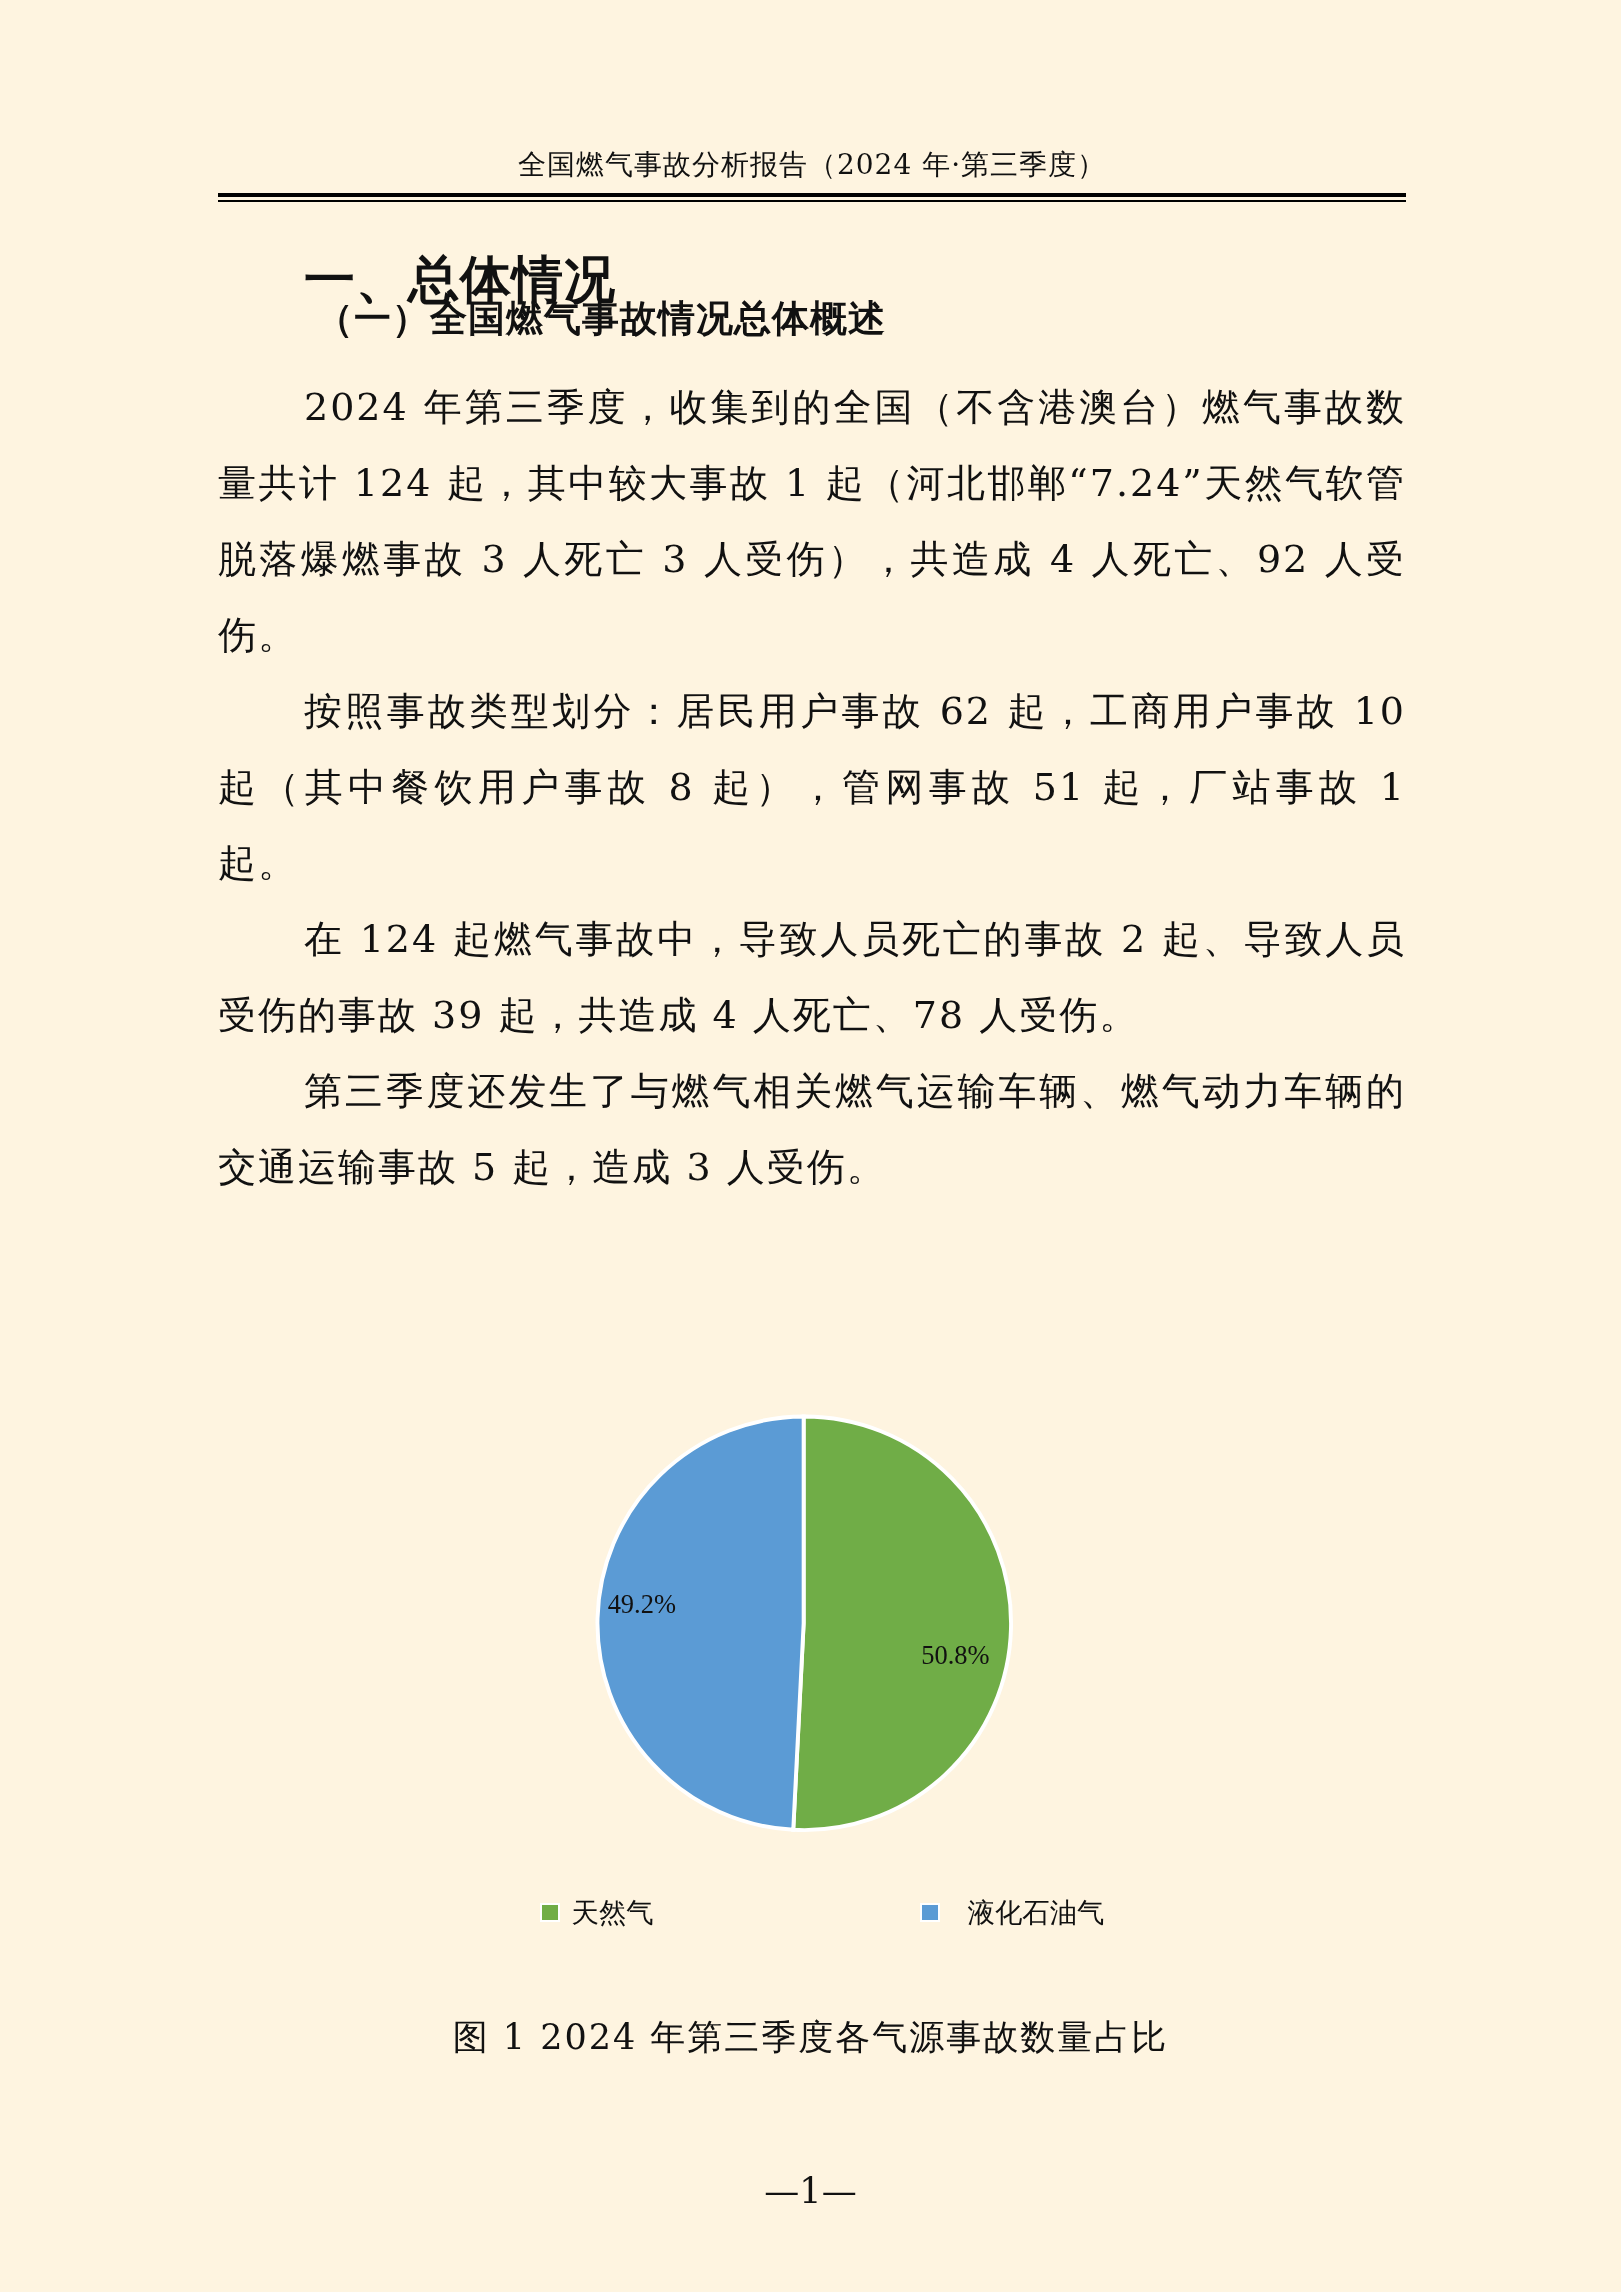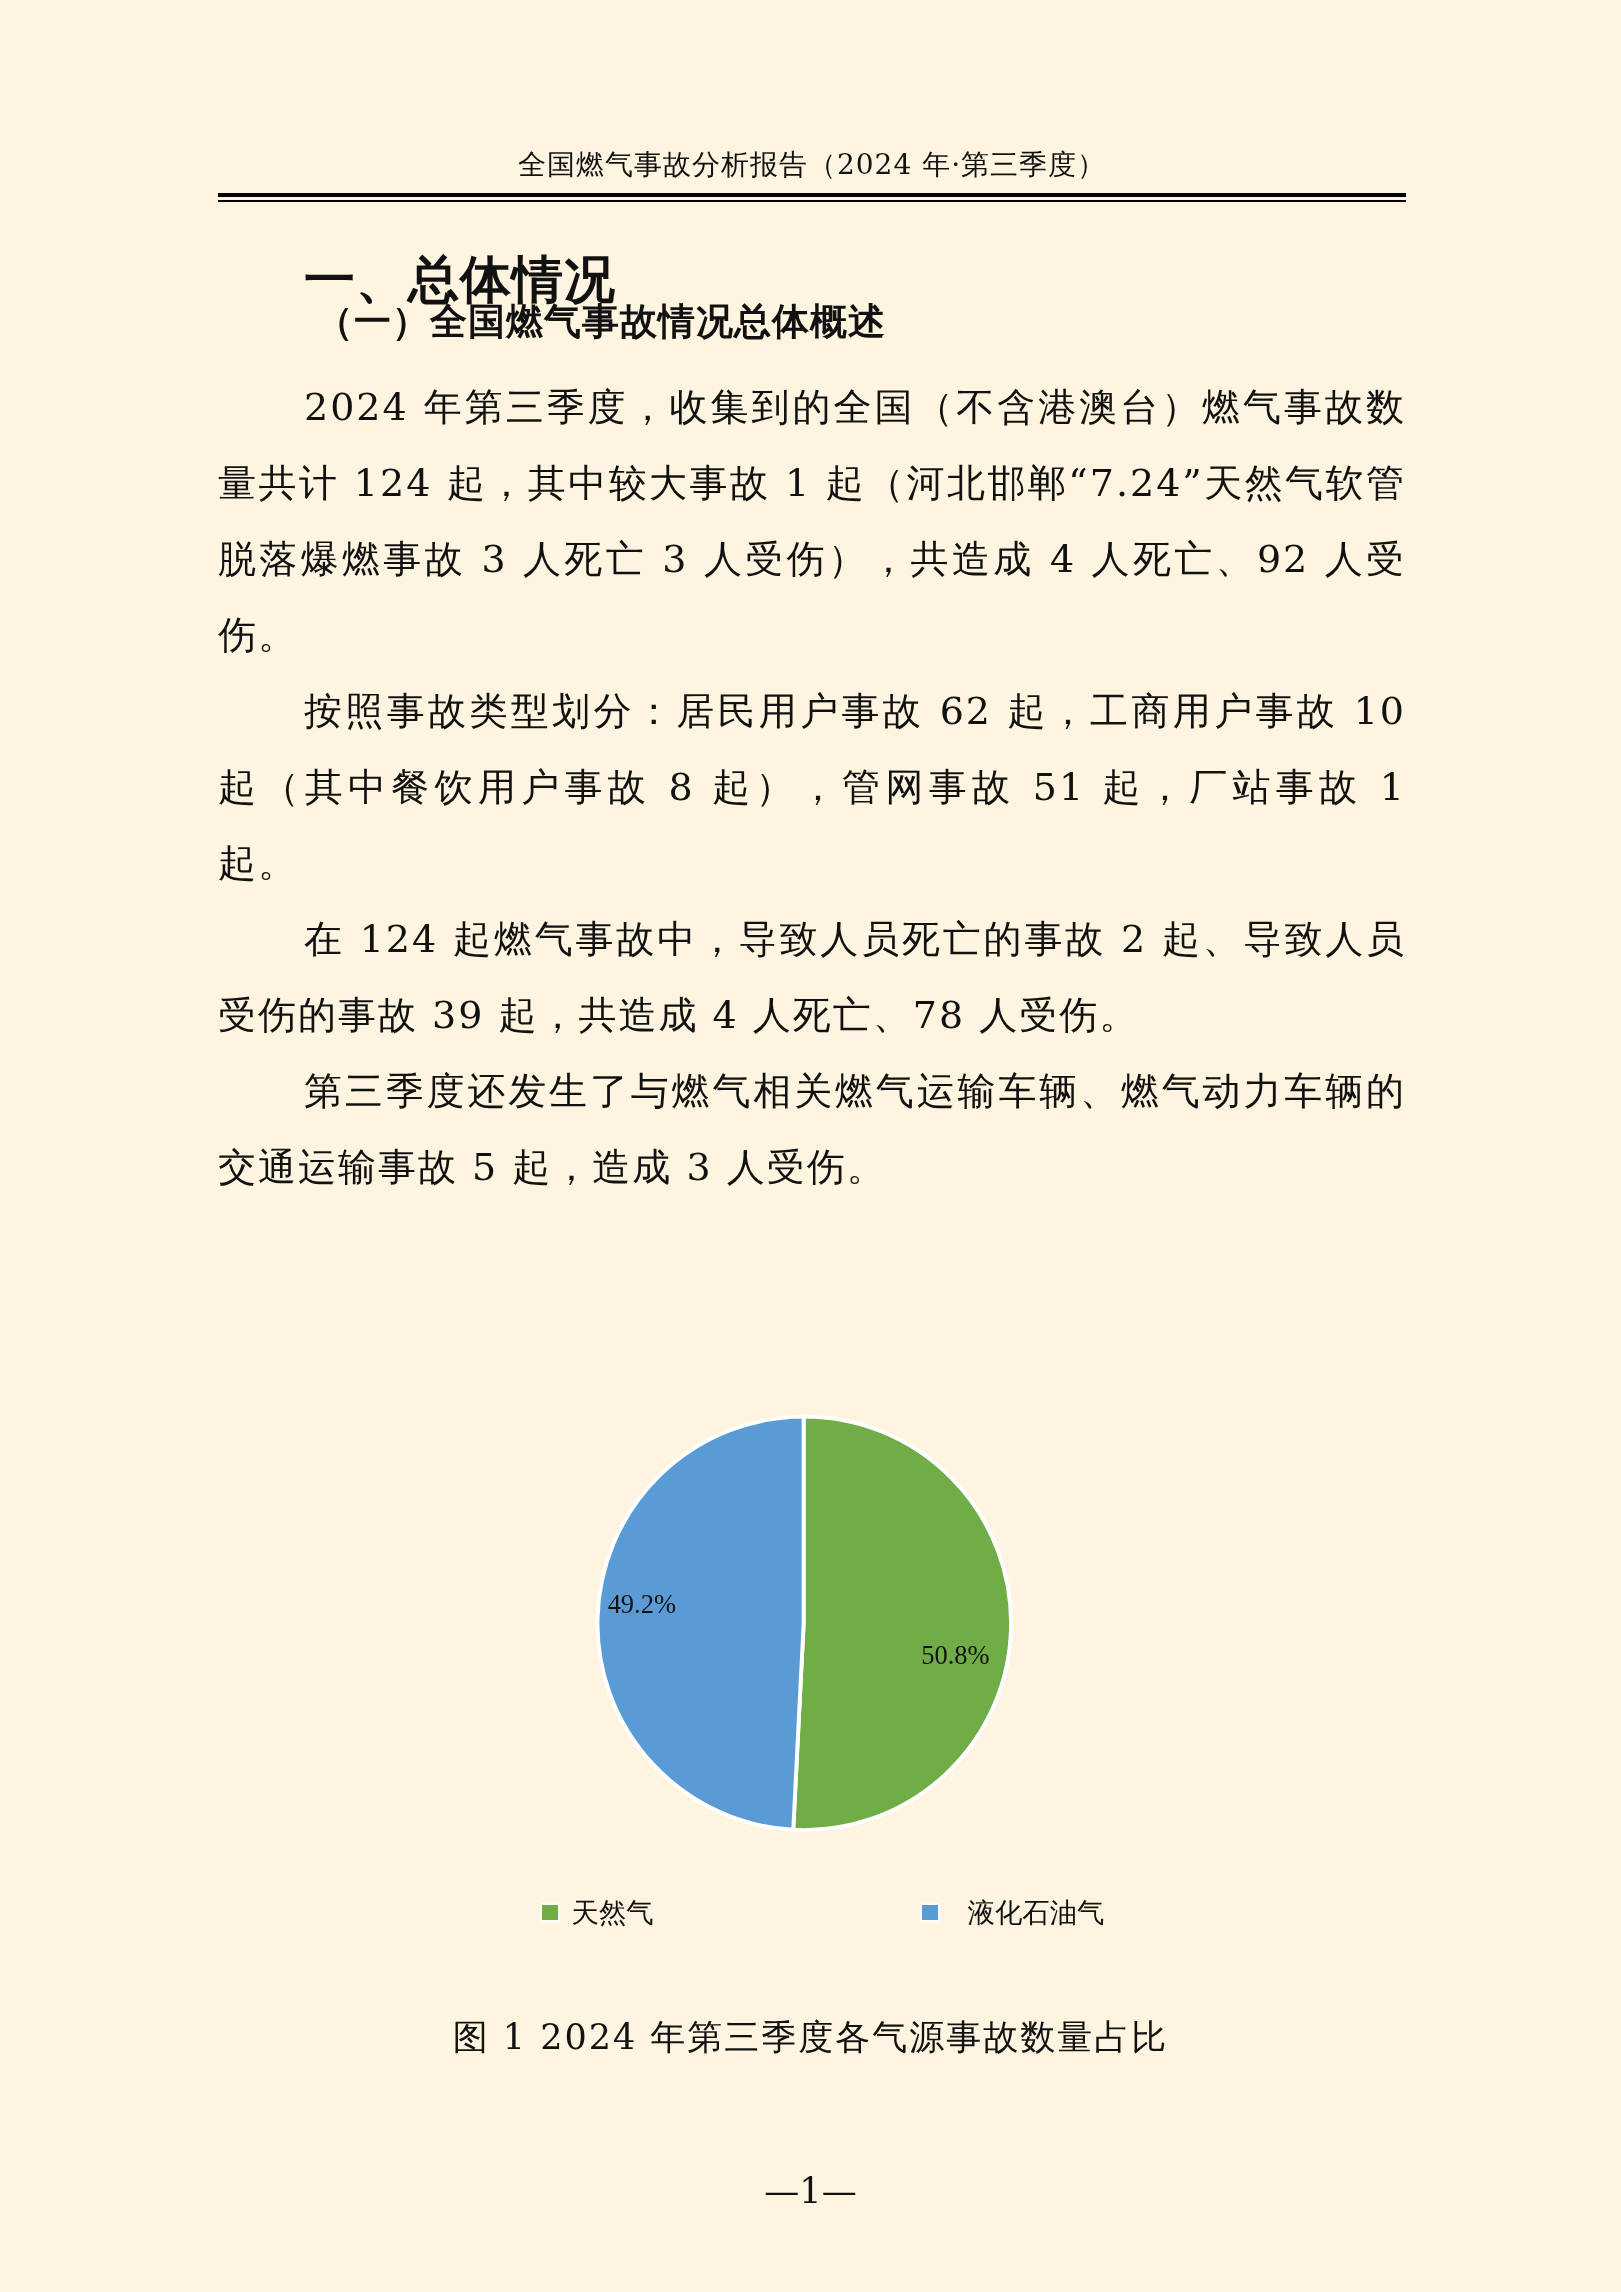--- a/index.html
+++ b/index.html
@@ -12,21 +12,21 @@
     font-size:28px; line-height:39px; letter-spacing:1px;
   }
   .rule-thick { position:absolute; left:218px; width:1188px; top:193px; height:3.9px; background:#000; }
   .rule-thin  { position:absolute; left:218px; width:1188px; top:200px; height:2px; background:#000; }
   .h1 {
     position:absolute; left:304px; top:222px; font-size:51px; font-weight:bold;
     font-family:"DejaVu Sans","Liberation Sans",sans-serif; line-height:59px; letter-spacing:1px;margin-top:28px;
   }
   .h2 {
     position:absolute; left:316px; top:294px; font-size:37px; font-weight:bold;
-    font-family:Liberation Sans, sans-serif; line-height:55px; letter-spacing:1px;
+    font-family:Liberation Mono, monospace; line-height:55px; letter-spacing:1px;
   }
   .body-text {
     position:absolute; left:218px; width:1188px; top:369px;
     font-size:38px; line-height:76px; text-align:justify; letter-spacing:2px;
   }
   .body-text p { margin:0; text-indent:86px; }
   .chart { position:absolute; left:0; top:0; width:1621px; height:2293px; pointer-events:none; }
   .chart svg { position:absolute; left:0; top:0; }
   .pie-label { font-family:"Liberation Serif",serif; font-size:27px; fill:#111; }
   .legend { position:absolute; top:1896px; font-size:27.4px; line-height:33px; display:flex; align-items:center;justify-content:center; }

